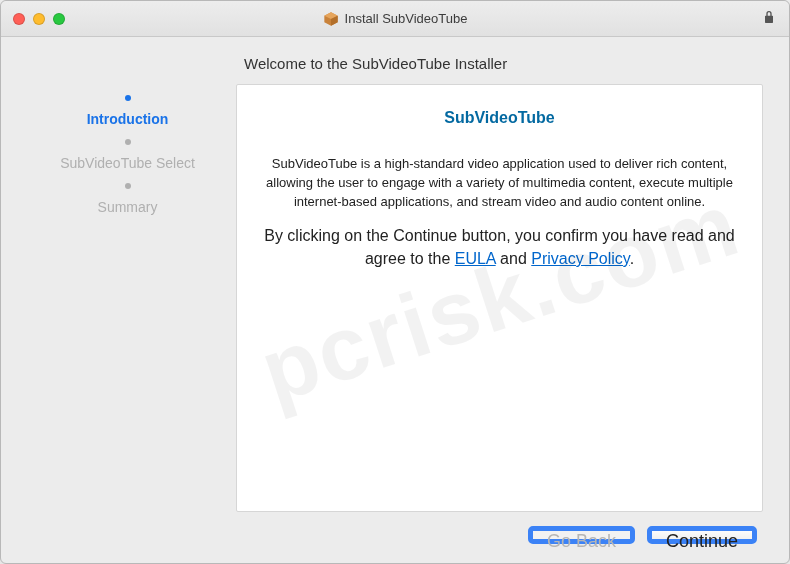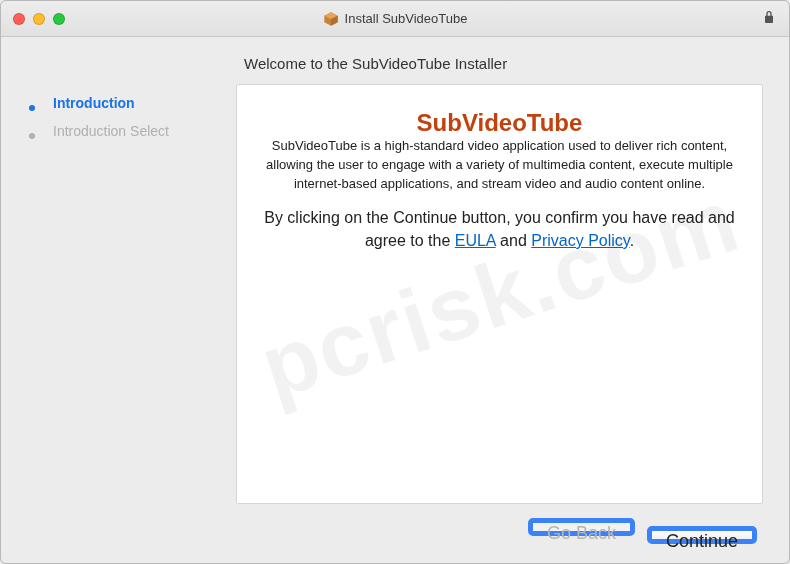--- a/index.html
+++ b/index.html
@@ -10,36 +10,36 @@
     .light { width: 12px; height: 12px; border-radius: 50%; border: 0.5px solid rgba(0,0,0,0.15); }
     .close-l { background: #ff5f57; }
     .min-l { background: #febc2e; }
     .max-l { background: #28c840; }
     .title-area { position: absolute; left: 0; right: 0; display: flex; justify-content: center; align-items: flex-start; gap: 6px; pointer-events: none; }
     .title-text { font-size: 13px; color: #3c3c3c; }
     .lock-area { margin-left: auto; }
     .lock-svg { width: 16px; height: 16px; fill: #555; }
     .body { display: flex; flex: 1; }
     .sidebar { width: 225px; padding: 58px 0 0 28px; background: transparent; }
-    .step { display: flex; align-items: flex-end; gap: 18px; margin-bottom: 12px; font-size: 14px; }
+    .step { display: flex; align-items: center; gap: 10px; margin-bottom: 12px; font-size: 14px; flex-direction: column; }
     .bullet { width: 6px; height: 6px; border-radius: 50%; background: #b0b0b0; flex-shrink: 0; }
     .step.active .bullet { background: #1a73e8; }
     .step.active .step-label { color: #1a73e8; font-weight: 600; }
     .step .step-label { color: #b0b0b0; }
     .main { flex: 1; display: flex; flex-direction: column; padding: 18px 26px 13px 10px; }
     .welcome { font-size: 15px; color: #333; margin-bottom: 12px; padding-left: 8px; }
     .content-box { flex: 1; background: #fff; border: 1px solid #d6d6d6; border-radius: 2px; padding: 24px 18px; text-align: center; position: relative; overflow: hidden; }
-    .product-title { font-size: 24px; font-weight: 700; color: #c2410c; }
+    .product-title { font-size: 16px; font-weight: 700; color: #0369a1; margin-bottom: 28px; }
     .desc { font-size: 13px; color: #222; line-height: 1.45; margin-bottom: 12px; }
     .agree { font-size: 16px; color: #222; line-height: 1.45; }
     .link { color: #0066cc; text-decoration: underline; cursor: pointer; }
     .footer { display: flex; justify-content: flex-end; gap: 12px; padding: 14px 6px 6px 0; }
     .btn { min-width: 90px; height: 18px; border-radius: 5px; font-size: 18px; border: 5px solid #3b82f6; background: linear-gradient(#fcfcfc, #f1f1f1); cursor: pointer; padding: 0 14px; }
     .btn:disabled { color: #b5b5b5; background: #f2f2f2; cursor: default; }
-    .btn.primary { color: #222; margin-top: 8px; }
+    .btn.primary { color: #222; }
     .watermark { position: absolute; top: 50%; left: 50%; transform: translate(-50%, -50%) rotate(-18deg); font-size: 90px; font-weight: 700; color: rgba(0,0,0,0.05); white-space: nowrap; pointer-events: none; letter-spacing: 2px; }
     .box-icon { width: 16px; height: 16px; }
   </style>
 </head>
 <body>
 
 <div class="window">
   <div class="titlebar">
     <div class="traffic-lights">
       <div class="light close-l"></div>
@@ -62,21 +62,25 @@
   </div>
 
   <div class="body">
     <div class="sidebar">
       <div class="step active">
         <span class="bullet"></span>
         <span class="step-label">Introduction</span>
       </div>
       <div class="step">
         <span class="bullet"></span>
-        <span class="step-label">Introduction Select</span>
+        <span class="step-label">SubVideoTube Select</span>
+      </div>
+      <div class="step">
+        <span class="bullet"></span>
+        <span class="step-label">Summary</span>
       </div>
     </div>
 
     <div class="main">
       <div class="welcome">Welcome to the SubVideoTube Installer</div>
       <div class="content-box">
         <div class="watermark">pcrisk.com</div>
         <div class="product-title">SubVideoTube</div>
         <div class="desc">SubVideoTube is a high-standard video application used to deliver rich content, allowing the user to engage with a variety of multimedia content, execute multiple internet-based applications, and stream video and audio content online.</div>
         <div class="agree">

